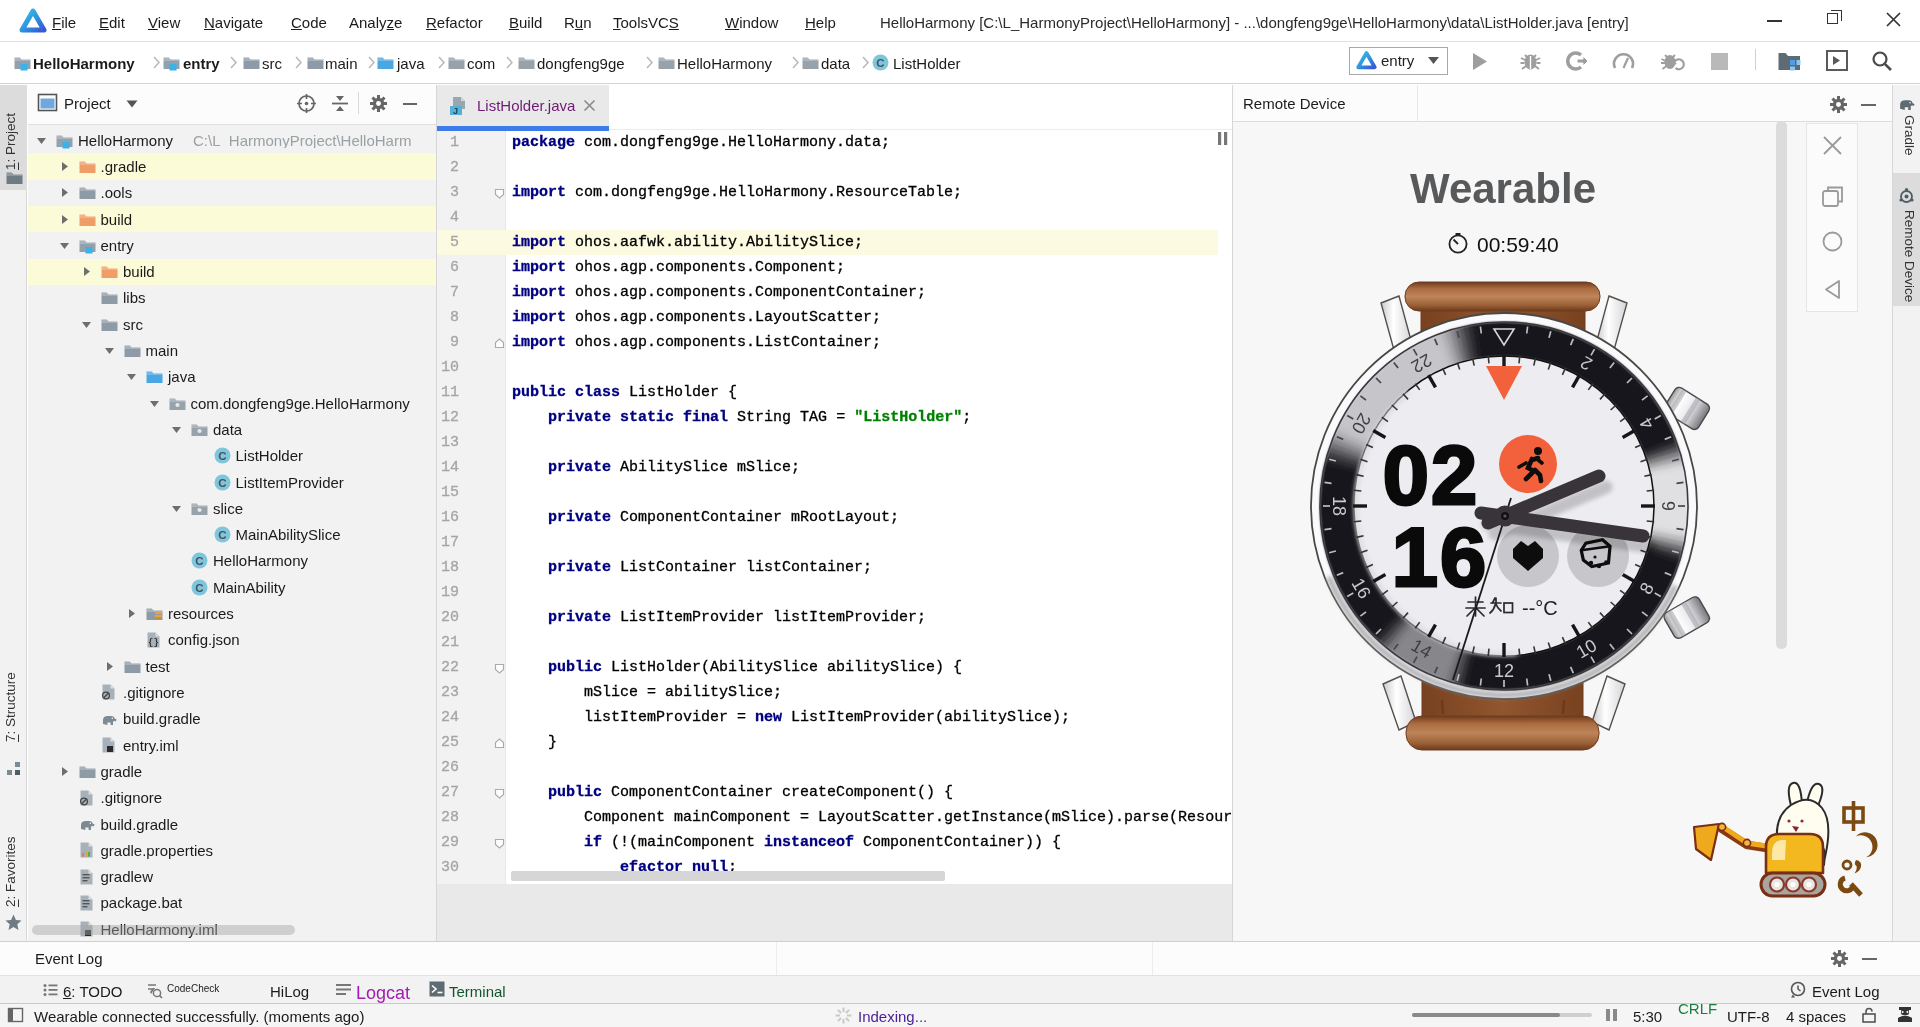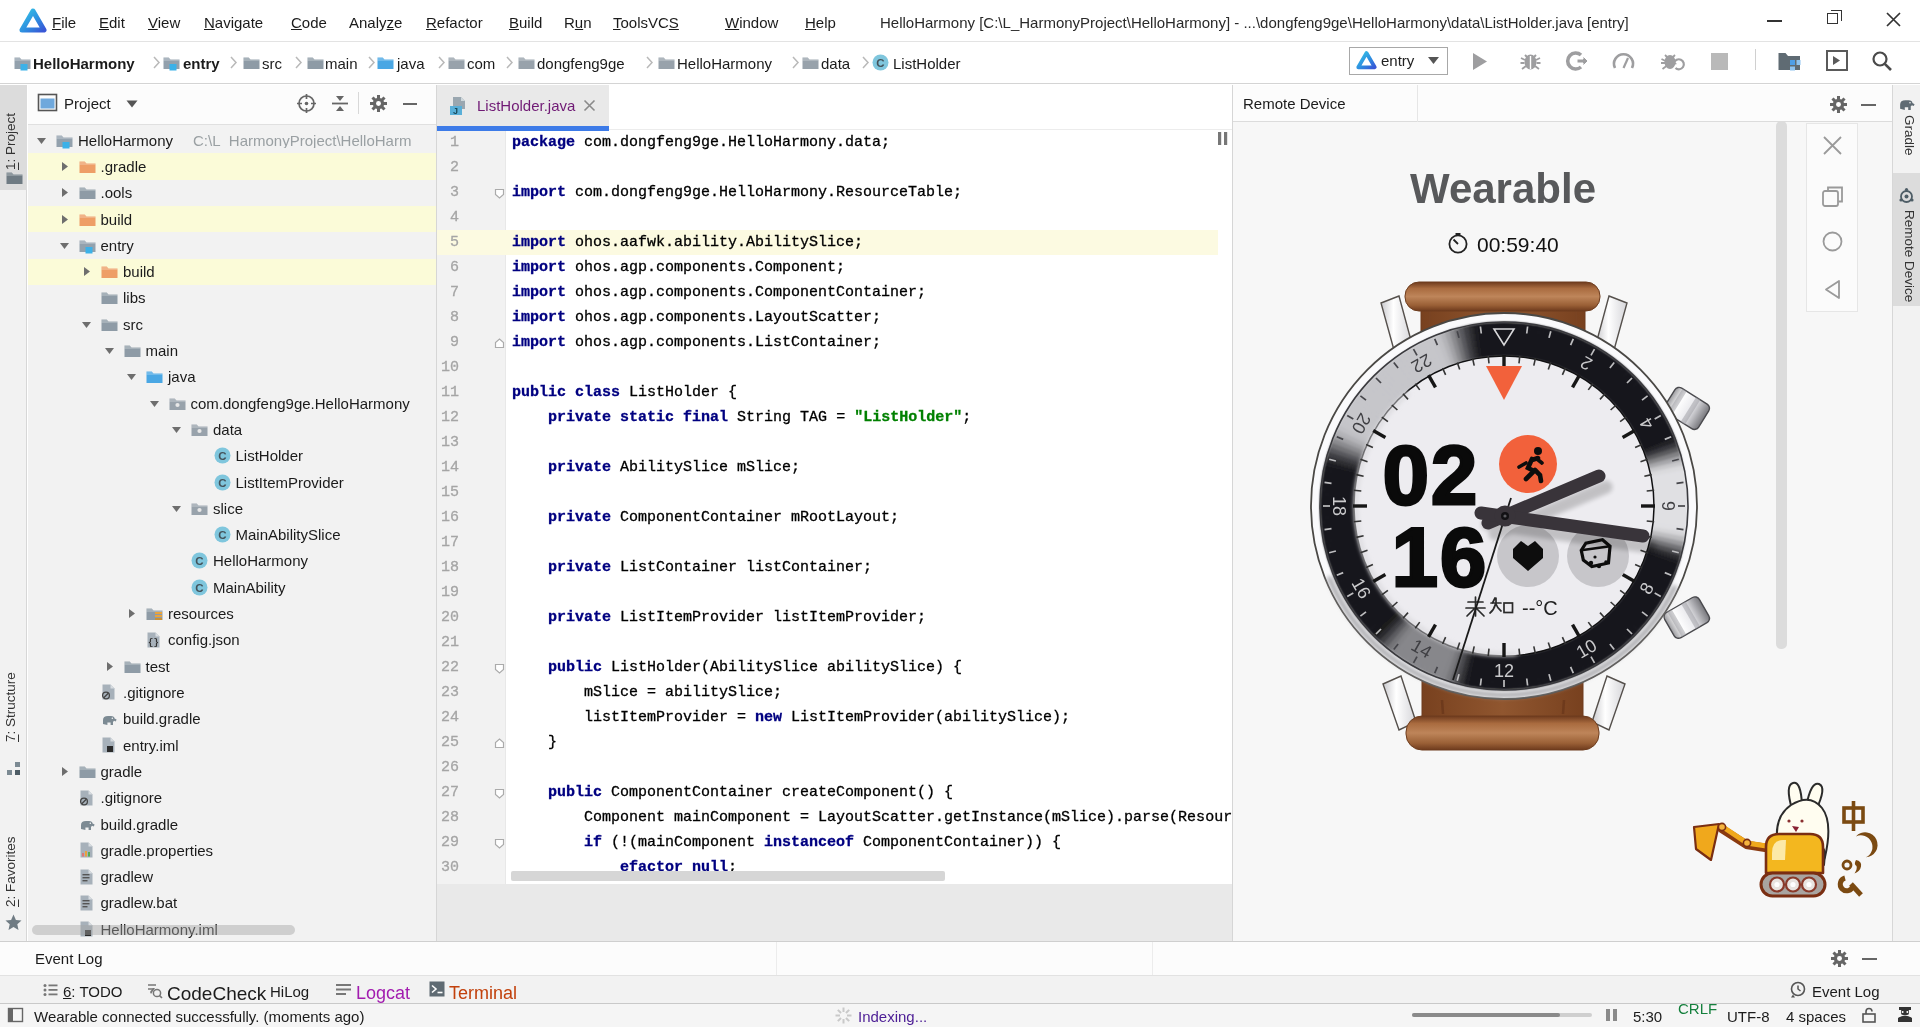--- a/index.html
+++ b/index.html
@@ -464,21 +464,21 @@
     <rect x="3.5" y="11" width="5" height="1.4" fill="#555"></rect>
   </svg>
 <div class="txt " style="left:100.5px;top:869.0px">gradlew</div>
 <svg class="abs" style="left:78.5px;top:894.85px" width="15" height="16">
     <path d="M1.5 0.5 h8 l4 4 v11 h-12 z" fill="#A7B1BA"></path>
     <path d="M9.5 0.5 l4 4 h-4 z" fill="#d7dce0"></path>
     <rect x="3.5" y="5" width="7" height="1.4" fill="#555"></rect>
     <rect x="3.5" y="8" width="7" height="1.4" fill="#555"></rect>
     <rect x="3.5" y="11" width="5" height="1.4" fill="#555"></rect>
   </svg>
-<div class="txt " style="left:100.5px;top:895.4px">gradlew.bat</div>
+<div class="txt " style="left:100.5px;top:895.4px">package.bat</div>
 <svg class="abs" style="left:78.5px;top:921.15px" width="15" height="16">
     <path d="M1.5 0.5 h8 l4 4 v11 h-12 z" fill="#A7B1BA"></path>
     <path d="M9.5 0.5 l4 4 h-4 z" fill="#d7dce0"></path>
     <rect x="6" y="9" width="6" height="6" fill="#2b2b2b"></rect>
   </svg>
 <div class="txt " style="left:100.5px;top:921.6px">HelloHarmony.iml</div>
 <div class="abs" style="left:32px;top:925px;width:263px;height:10px;background:rgba(165,165,165,0.45);border-radius:5px"></div>
 <div class="abs" style="left:437px;top:85px;width:172px;height:41px;background:#E9E9E9"></div>
 <div class="abs" style="left:437px;top:129px;width:795px;height:1px;background:#ECECEC"></div>
 <div class="abs" style="left:437px;top:126px;width:172px;height:5px;background:#3D7BE8"></div>
@@ -1142,34 +1142,34 @@
     <rect x="5.5" y="6" width="9" height="1.8" fill="#777"></rect>
     <rect x="5.5" y="10.5" width="9" height="1.8" fill="#777"></rect>
   </svg>
 <div class="abs" style="left:63px;top:983px;font-size:15px;color:#1b1b1b;white-space:nowrap"><span style="text-decoration:underline">6</span>: TODO</div>
 <svg class="abs" style="left:146px;top:982px" width="16" height="16">
     <path d="M2 3 h8 M2 7 h5" stroke="#777" stroke-width="1.6"></path>
     <path d="M4 10 l3 -4 h2 l-4 6 z" fill="#777"></path>
     <circle cx="11" cy="11" r="3.6" fill="none" stroke="#777" stroke-width="1.5"></circle>
     <line x1="13.6" y1="13.6" x2="16" y2="16" stroke="#777" stroke-width="1.6"></line>
   </svg>
-<div class="abs" style="left:167px;top:983px;font-size:19px;color:#1b1b1b;white-space:nowrap">CodeCheck</div>
+<div class="abs" style="left:167px;top:983px;font-size:10px;color:#1b1b1b;white-space:nowrap">CodeCheck</div>
 <div class="abs" style="left:270px;top:983px;font-size:15px;color:#1b1b1b;white-space:nowrap">HiLog</div>
 <svg class="abs" style="left:336px;top:983px" width="15" height="13">
     <rect x="0" y="1" width="15" height="2" fill="#777"></rect>
     <rect x="0" y="5.5" width="15" height="2" fill="#777"></rect>
     <rect x="0" y="10" width="10" height="2" fill="#777"></rect>
   </svg>
 <div class="abs" style="left:356px;top:983px;font-size:18px;color:#a21caf;white-space:nowrap">Logcat</div>
 <svg class="abs" style="left:429px;top:981px" width="16" height="16">
     <rect x="0.5" y="0.5" width="15" height="15" fill="#5F6B73"></rect>
     <path d="M3 4.5 l4 3.5 -4 3.5" stroke="#fff" stroke-width="1.6" fill="none"></path>
     <path d="M8.5 11.5 h5" stroke="#fff" stroke-width="1.6"></path>
   </svg>
-<div class="abs" style="left:449px;top:983px;font-size:18px;color:#c2410c;white-space:nowrap">Terminal</div>
+<div class="abs" style="left:449px;top:983px;font-size:15px;color:#14532d;white-space:nowrap">Terminal</div>
 <svg class="abs" style="left:1790px;top:981px" width="17" height="17">
     <circle cx="8" cy="8" r="6.5" fill="none" stroke="#555" stroke-width="1.6"></circle>
 <path d="M8 4.5 v3.5 l2.5 2" stroke="#555" stroke-width="1.5" fill="none"></path>
     <path d="M3 13.5 l-2 3 h4 z" fill="#555"></path>
   </svg>
 <div class="abs" style="left:1812px;top:983px;font-size:15px;color:#1b1b1b;white-space:nowrap">Event Log</div>
 <svg class="abs" style="left:8px;top:1008px" width="15" height="14">
     <rect x="0.5" y="0.5" width="14" height="13" fill="none" stroke="#666" stroke-width="1.4"></rect>
     <rect x="0.5" y="0.5" width="4.5" height="13" fill="#666"></rect>
   </svg>

